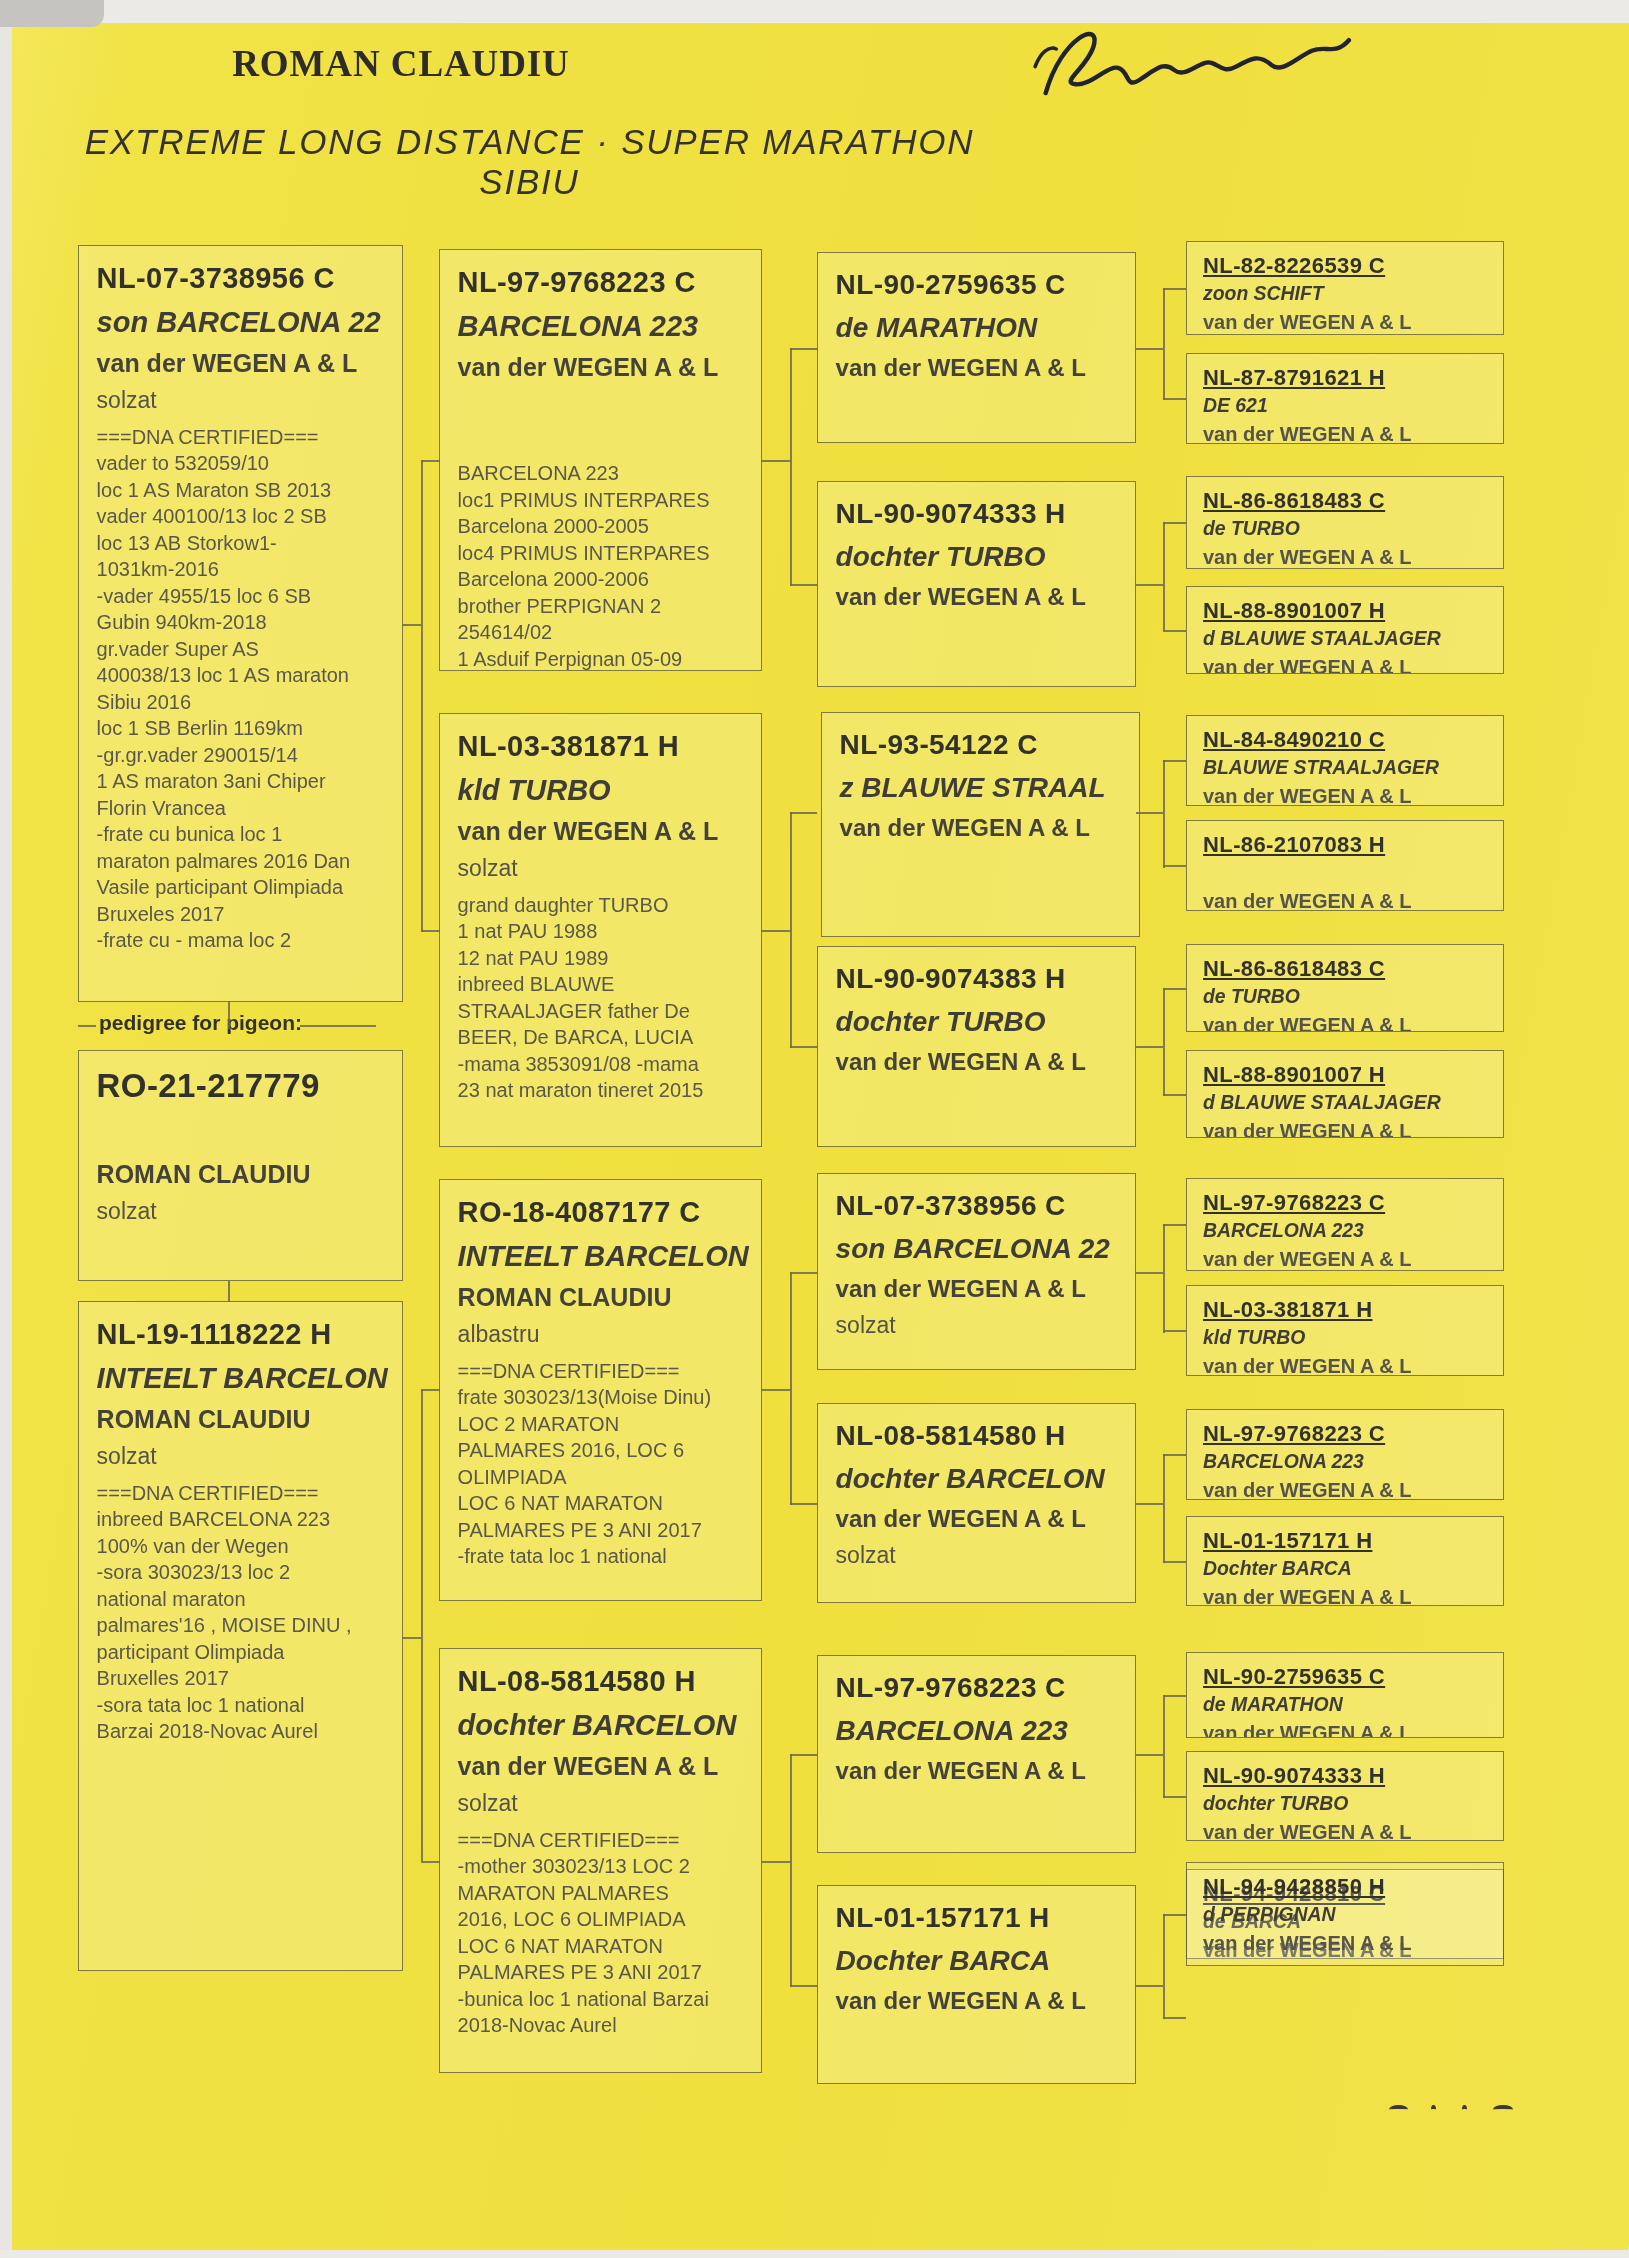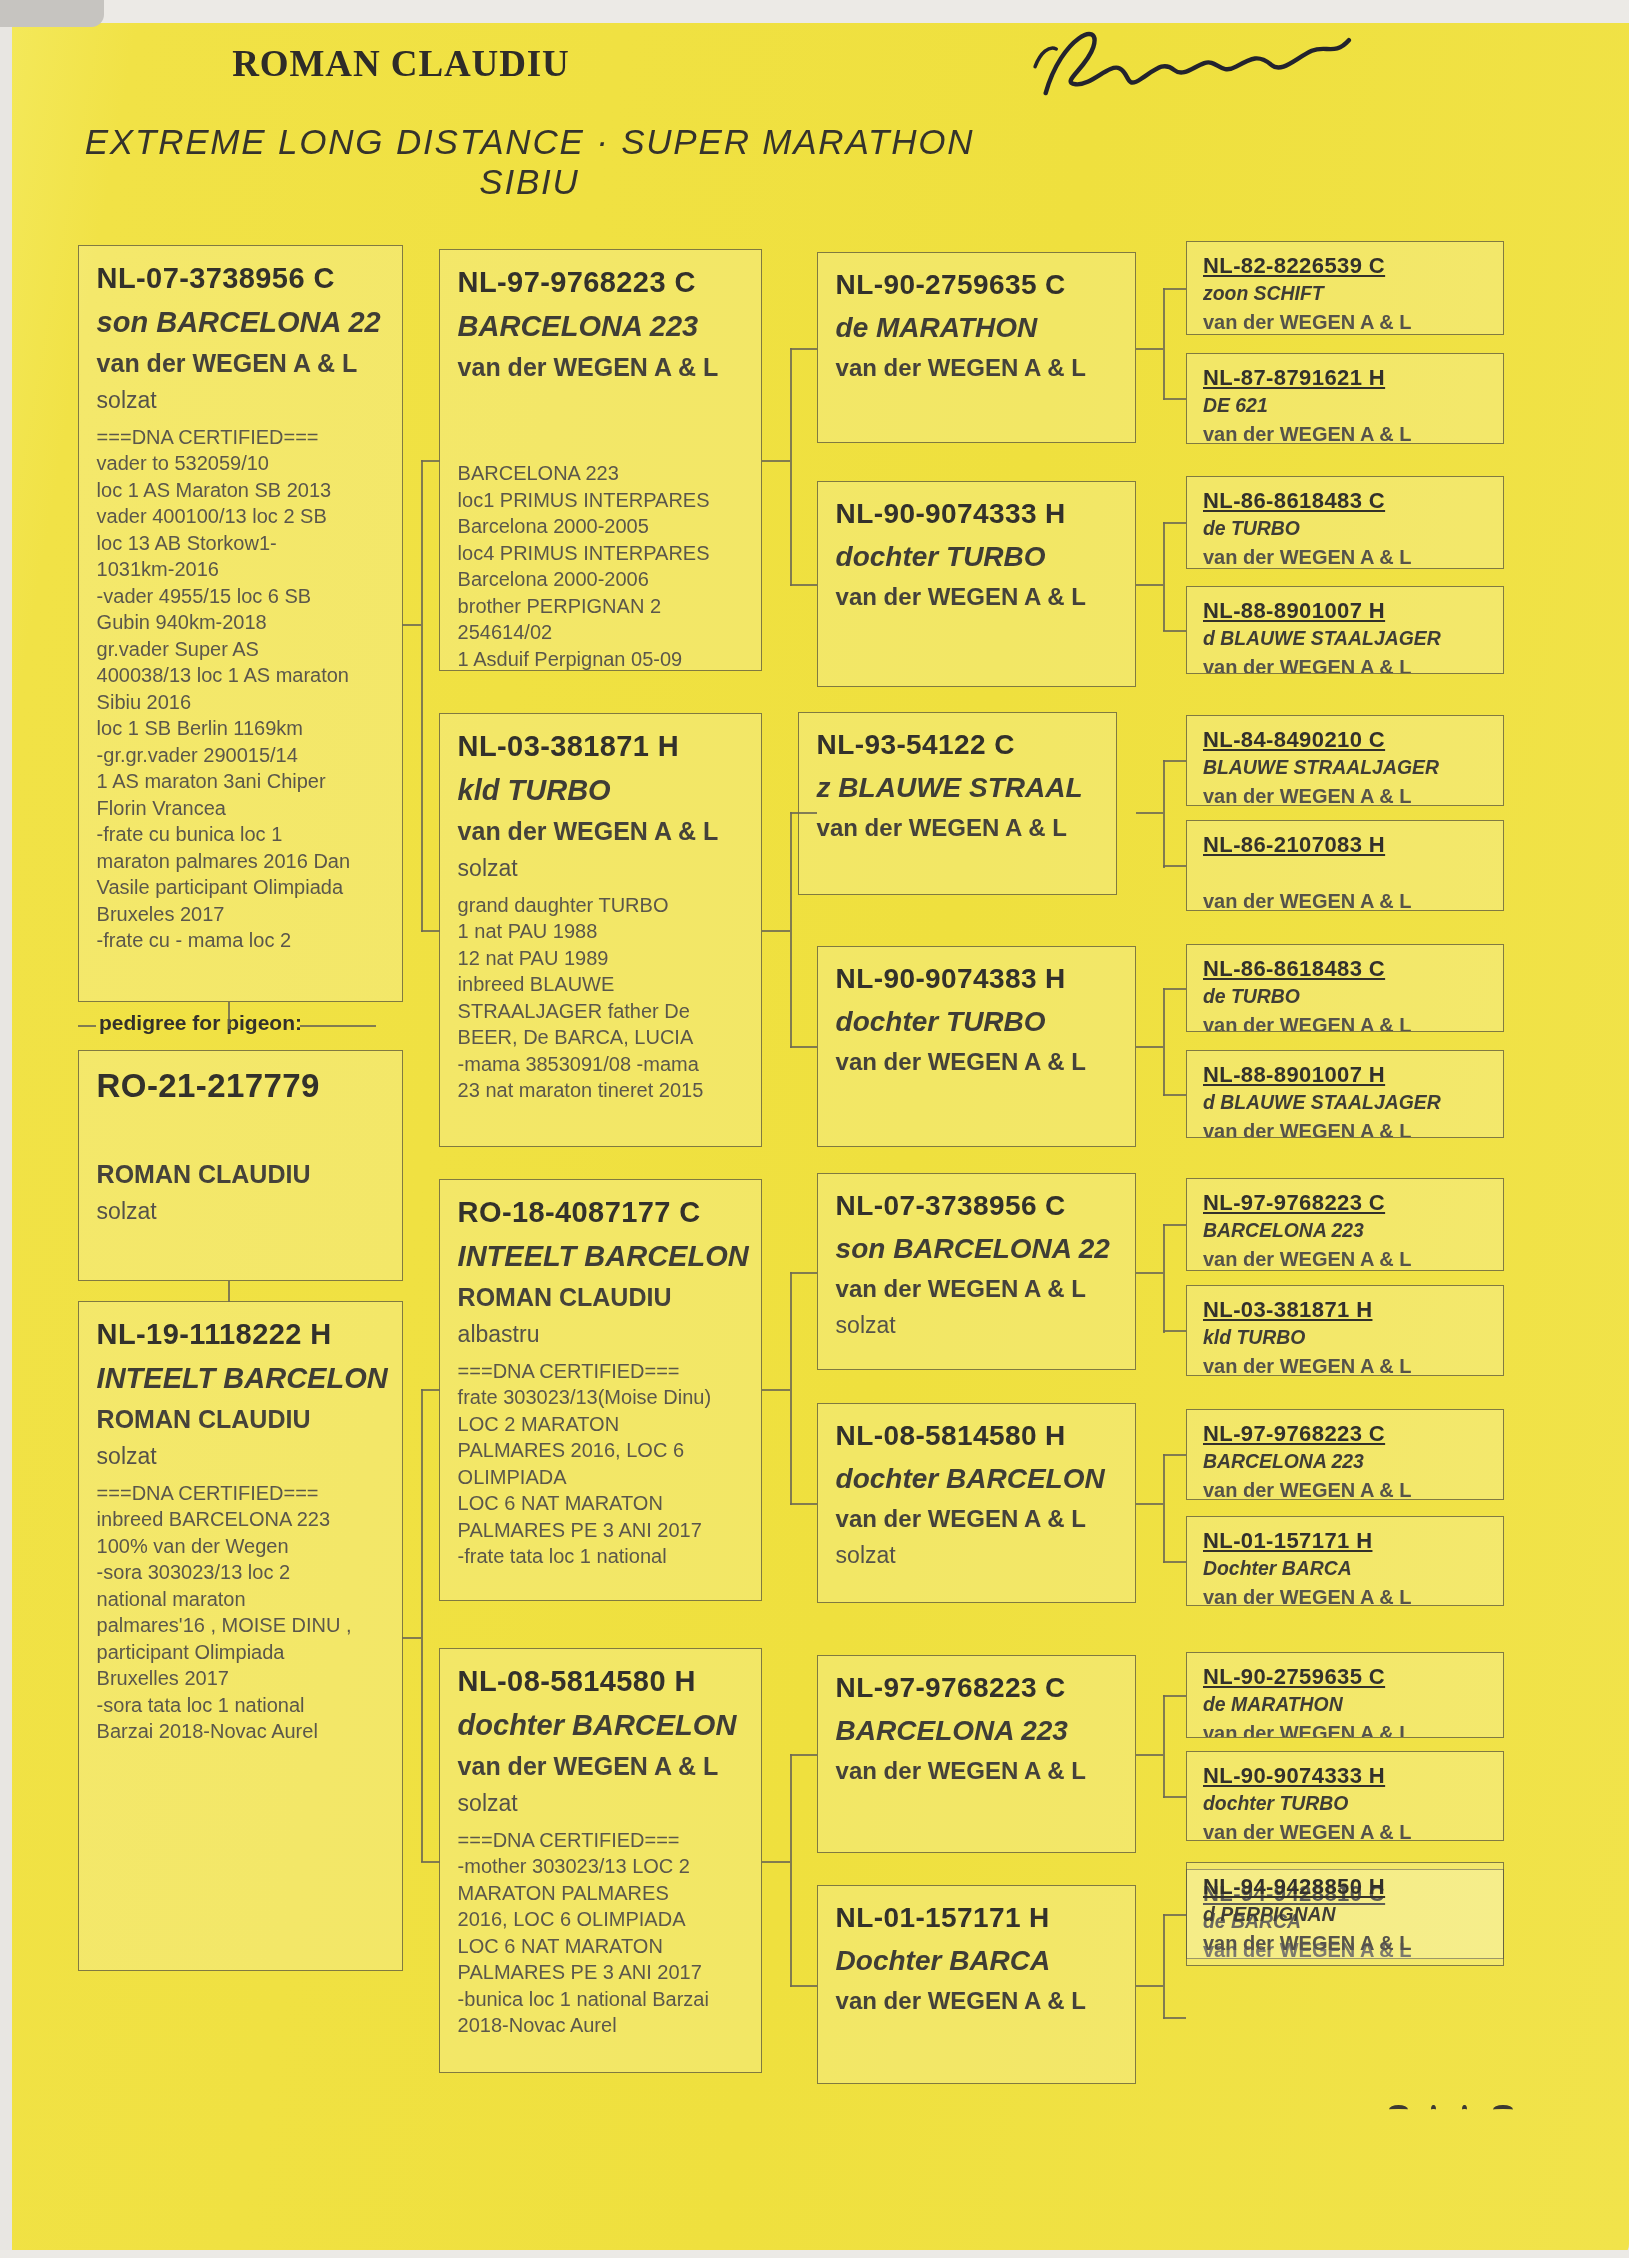--- a/index.html
+++ b/index.html
@@ -195,21 +195,21 @@
     <div class="pname">de MARATHON</div>
     <div class="owner">van der WEGEN A &amp; L</div>
 
   </div>
   <div class="pbox c3" style="left:817px;top:481px;width:319px;height:206px">
     <div class="ring">NL-90-9074333 H</div>
     <div class="pname">dochter TURBO</div>
     <div class="owner">van der WEGEN A &amp; L</div>
 
   </div>
-  <div class="pbox c3" style="left:798px;top:712px;width:319px;height:183px">
+  <div class="pbox c3" style="left:821px;top:712px;width:319px;height:225px">
     <div class="ring">NL-93-54122 C</div>
     <div class="pname">z BLAUWE STRAAL</div>
     <div class="owner">van der WEGEN A &amp; L</div>
 
   </div>
   <div class="pbox c3" style="left:817px;top:946px;width:319px;height:201px">
     <div class="ring">NL-90-9074383 H</div>
     <div class="pname">dochter TURBO</div>
     <div class="owner">van der WEGEN A &amp; L</div>
 

